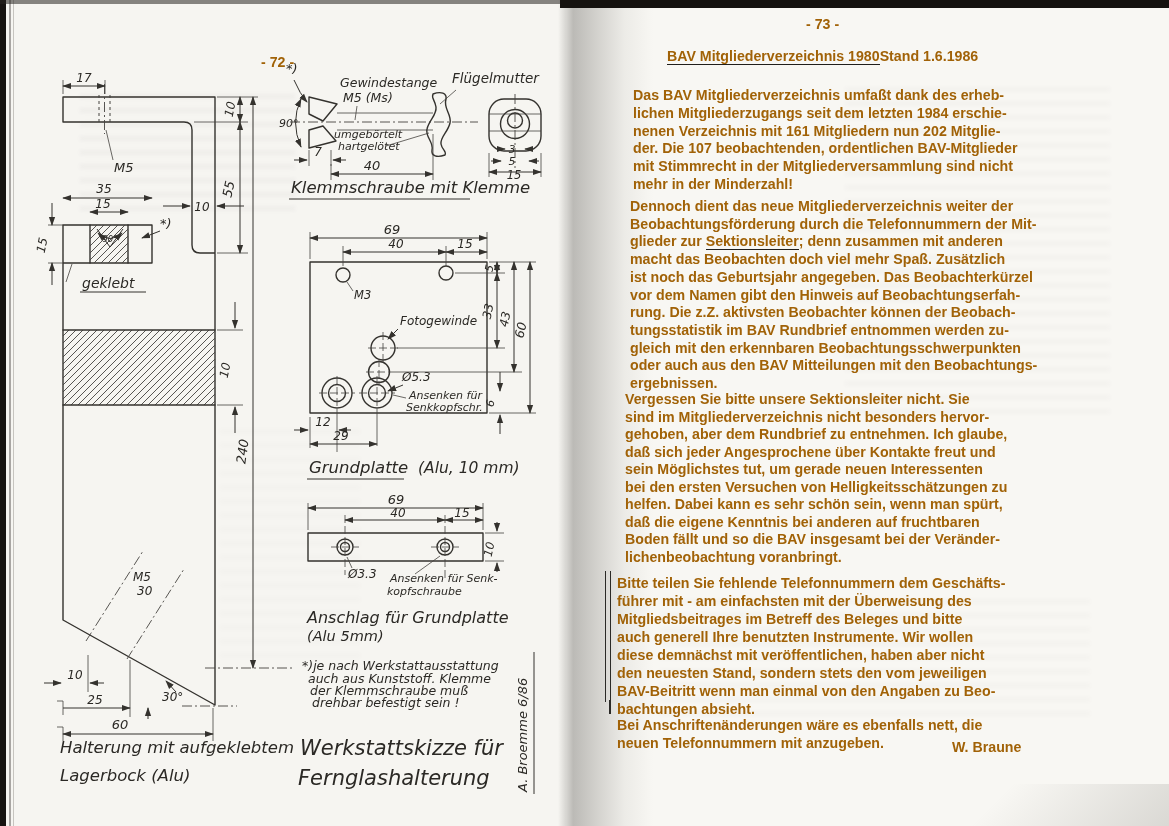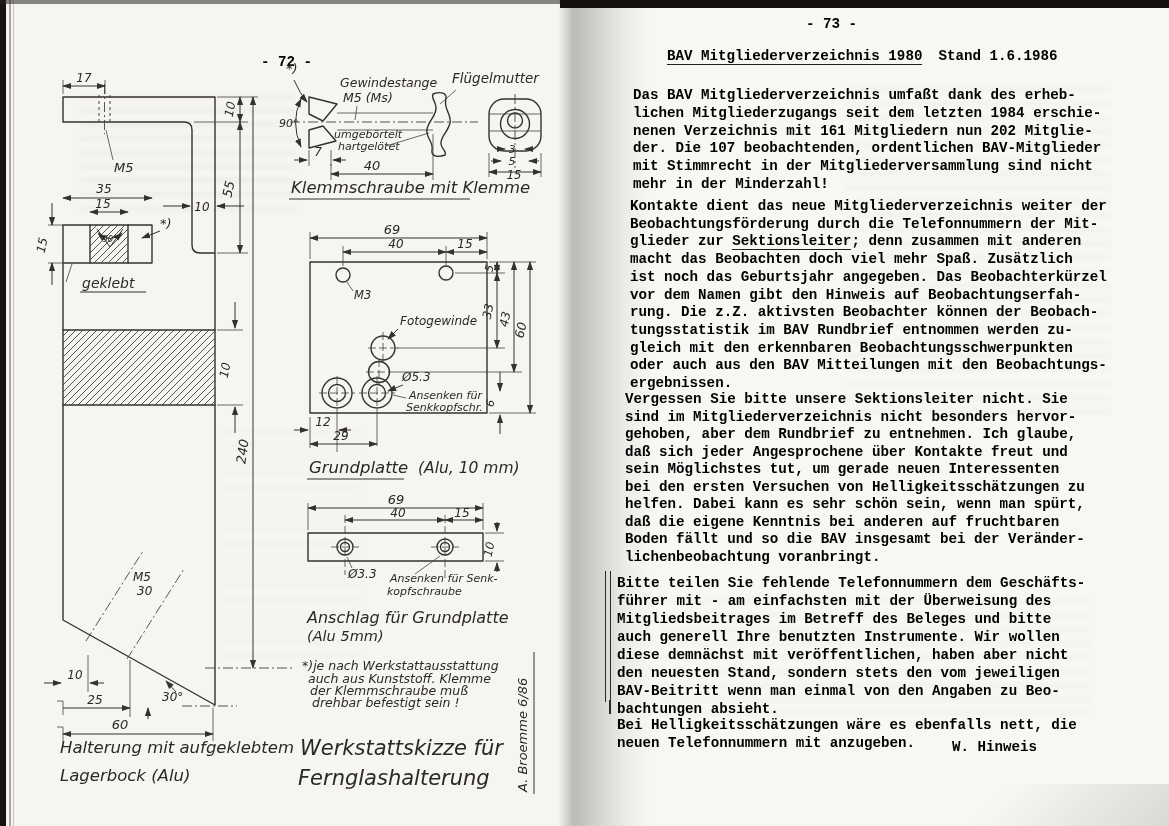--- a/index.html
+++ b/index.html
@@ -15,25 +15,25 @@
   .edge-line1{left:9px;top:0;width:2px;height:826px;background:rgba(75,72,68,.45)}
   .edge-line2{left:13px;top:0;width:1px;height:826px;background:rgba(95,92,88,.32)}
   .edge-top{left:0;top:0;width:1169px;height:4px;background:rgba(40,37,33,.55)}
   .edge-top-right{left:560px;top:0;width:609px;height:8px;background:#15120f}
   .corner-shade{left:880px;top:784px;width:289px;height:42px;
      background:linear-gradient(135deg,rgba(150,147,141,0) 40%,rgba(140,137,131,.28) 100%)}
   
   .smudge{pointer-events:none;filter:blur(2px);
      background:repeating-linear-gradient(180deg,rgba(118,115,110,.20) 0 3px,rgba(118,115,110,0) 3px 14px)}
   
-  .mono{font-family:Liberation Mono, monospace;font-weight:700;
-        color:#000000;font-size:14.2px;white-space:pre}
+  .mono{font-family:Liberation Sans, sans-serif;font-weight:700;
+        color:#a16207;font-size:14.2px;white-space:pre}
   .para{line-height:17.7px}
   .u{border-bottom:1.6px solid #201e1b}
-  .head-suffix{margin-left:16px}
+  .head-suffix{}
   .marginbar{left:605px;top:571px;width:4px;height:131px;
      border-left:1.7px solid #2b2a27;border-right:1.7px solid #2b2a27}
   .marginbar2{left:609px;top:700px;width:1.7px;height:14px;background:#2b2a27}
   
   svg .ln{stroke:#34322e;stroke-width:1.4;fill:none;stroke-linecap:round;stroke-linejoin:round}
   svg .dm{stroke:#34322e;stroke-width:1;fill:none}
   svg .thin{stroke:#45433f;stroke-width:.8;fill:none}
   svg .cl{stroke:#45433f;stroke-width:.9;fill:none;stroke-dasharray:10 3 2 3}
   svg .hid{stroke:#45433f;stroke-width:1;fill:none;stroke-dasharray:3 3}
   svg .cdash{stroke:#45433f;stroke-width:.8;fill:none;stroke-dasharray:8 3}
@@ -329,21 +329,21 @@
 
 <div class="abs mono" style="left:667px;top:48px"><span class="u">BAV Mitgliederverzeichnis 1980</span><span class="head-suffix">Stand 1.6.1986</span></div>
 
 <div class="abs mono para" style="left:633px;top:87px;line-height:17.8px">Das BAV Mitgliederverzeichnis umfaßt dank des erheb-
 lichen Mitgliederzugangs seit dem letzten 1984 erschie-
 nenen Verzeichnis mit 161 Mitgliedern nun 202 Mitglie-
 der. Die 107 beobachtenden, ordentlichen BAV-Mitglieder
 mit Stimmrecht in der Mitgliederversammlung sind nicht
 mehr in der Minderzahl!</div>
 
-<div class="abs mono para" style="left:630px;top:198px;line-height:17.7px"><span>Kontakte dient das neue Mitgliederverzeichnis weiter der
+<div class="abs mono para" style="left:630px;top:198px;line-height:17.7px"><span>Dennoch dient das neue Mitgliederverzeichnis weiter der
 Beobachtungsförderung durch die Telefonnummern der Mit-
 glieder zur </span><span class="u">Sektionsleiter</span><span>; denn zusammen mit anderen
 macht das Beobachten doch viel mehr Spaß. Zusätzlich
 ist noch das Geburtsjahr angegeben. Das Beobachterkürzel
 vor dem Namen gibt den Hinweis auf Beobachtungserfah-
 rung. Die z.Z. aktivsten Beobachter können der Beobach-
 tungsstatistik im BAV Rundbrief entnommen werden zu-
 gleich mit den erkennbaren Beobachtungsschwerpunkten
 oder auch aus den BAV Mitteilungen mit den Beobachtungs-
 ergebnissen.</span></div>
@@ -364,16 +364,16 @@
 
 <div class="abs mono para" style="left:617px;top:574px;line-height:18px">Bitte teilen Sie fehlende Telefonnummern dem Geschäfts-
 führer mit - am einfachsten mit der Überweisung des
 Mitgliedsbeitrages im Betreff des Beleges und bitte
 auch generell Ihre benutzten Instrumente. Wir wollen
 diese demnächst mit veröffentlichen, haben aber nicht
 den neuesten Stand, sondern stets den vom jeweiligen
 BAV-Beitritt wenn man einmal von den Angaben zu Beo-
 bachtungen absieht.</div>
 
-<div class="abs mono para" style="left:617px;top:716px;line-height:18px">Bei Helligkeitsschätzungen wäre es ebenfalls nett, die
+<div class="abs mono para" style="left:617px;top:716px;line-height:18px">Bei Anschriftenänderungen wäre es ebenfalls nett, die
 neuen Telefonnummern mit anzugeben.</div>
 
-<div class="abs mono" style="left:952px;top:739px">W. Hinweis</div>
+<div class="abs mono" style="left:952px;top:739px">W. Braune</div>
 
 </body></html>

